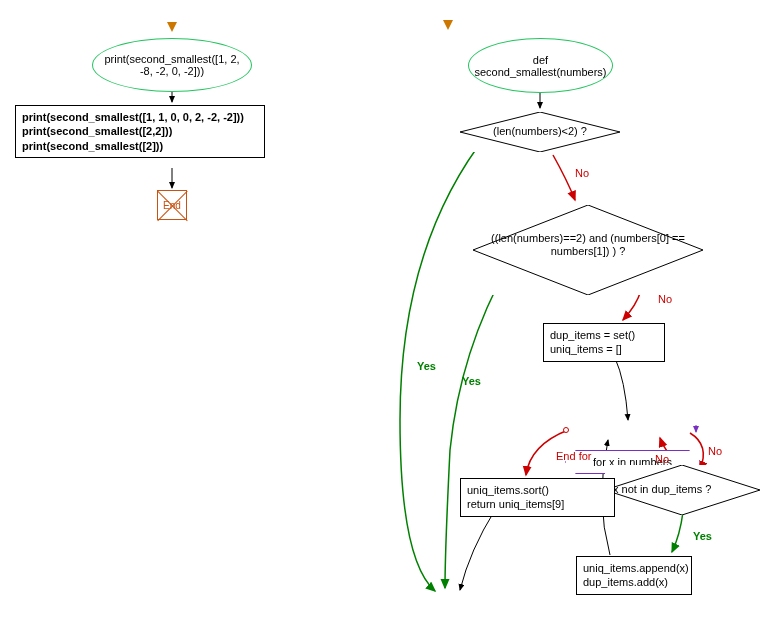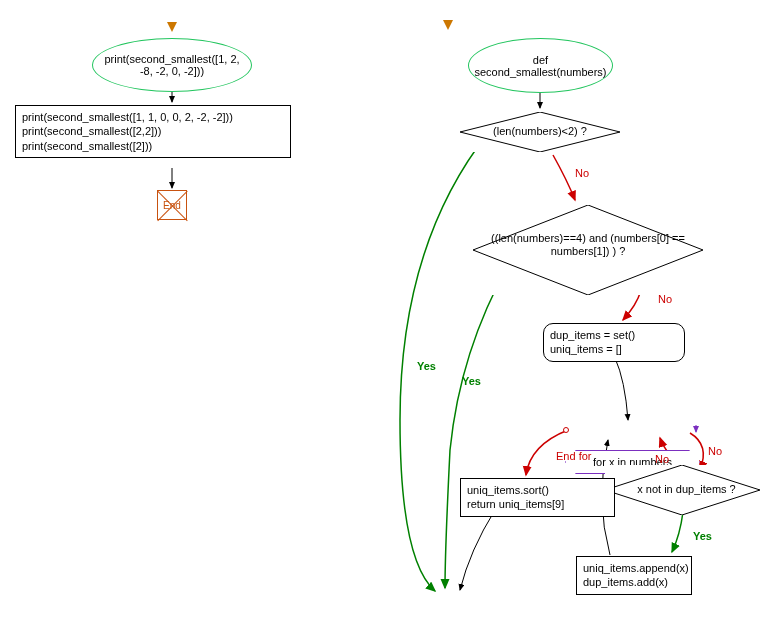--- a/index.html
+++ b/index.html
@@ -146,21 +146,21 @@
   <line x1="696" y1="425" x2="696" y2="432" stroke="#7b2fbf" stroke-width="1" marker-end="url(#arrowPurple)"></line>
 </svg>
 
 <div class="arrow-orange" style="left:167px; top:22px;"></div>
 <div class="arrow-orange" style="left:443px; top:20px;"></div>
 
 <div class="node ellipse" style="left:92px; top:38px; width:160px; height:54px;">
   <span>print(second_smallest([1, 2, -8, -2, 0, -2]))</span>
 </div>
 
-<div class="node rect" style="left:15px; top:105px; width:276px;">
+<div class="node rect" style="left:15px; top:105px; width:250px;font-weight:bold;">
   <div>print(second_smallest([1, 1, 0, 0, 2, -2, -2]))</div>
   <div>print(second_smallest([2,2]))</div>
   <div>print(second_smallest([2]))</div>
 </div>
 
 <div class="node end-box" style="left:157px; top:190px;">
   <span>End</span>
 </div>
 
 <div class="node ellipse" style="left:468px; top:38px; width:145px; height:55px;">
@@ -172,39 +172,39 @@
     <polygon points="80,0 160,20 80,40 0,20" fill="#fff" stroke="#000" stroke-width="1"></polygon>
   </svg>
   <div style="position:relative; text-align:center; padding-top:13px;">(len(numbers)&lt;2) ?</div>
 </div>
 
 <div class="node" style="left:473px; top:205px; width:230px; height:90px;">
   <svg width="230" height="90" style="position:absolute;top:0;left:0;">
     <polygon points="115,0 230,45 115,90 0,45" fill="#fff" stroke="#000" stroke-width="1"></polygon>
   </svg>
   <div style="position:relative; text-align:center; padding-top:27px; font-size:11px; line-height:1.2;">
-    <span>((len(numbers)==4) and (numbers[0] == numbers[1]) ) ?</span>
+    <span>((len(numbers)==2) and (numbers[0] == numbers[1]) ) ?</span>
   </div>
 </div>
 
-<div class="node rect" style="left:543px; top:323px; width:142px;border-radius:10px;">
+<div class="node rect" style="left:543px; top:323px; width:122px;">
   <div>dup_items = set()</div>
   <div>uniq_items = []</div>
 </div>
 
 <div class="node loop-hex" style="left:565px; top:420px; width:135px; text-align:center;">
   <span>for x in numbers</span>
 </div>
 <div class="loop-dot" style="left:563px; top:427px;"></div>
 
 <div class="node" style="left:605px; top:465px; width:155px; height:50px;">
   <svg width="155" height="50" style="position:absolute;top:0;left:0;">
     <polygon points="77,0 155,25 77,50 0,25" fill="#fff" stroke="#000" stroke-width="1"></polygon>
   </svg>
-  <div style="position:relative; text-align:center; padding-top:18px;margin-left:8px;">x not in dup_items ?</div>
+  <div style="position:relative; padding-top:18px;margin-left:8px;">x not in dup_items ?</div>
 </div>
 
 <div class="node rect" style="left:576px; top:556px; width:116px;">
   <div>uniq_items.append(x)</div>
   <div>dup_items.add(x)</div>
 </div>
 
 <div class="node rect" style="left:460px; top:478px; width:155px;">
   <div>uniq_items.sort()</div>
   <div>return  uniq_items[9]</div>

